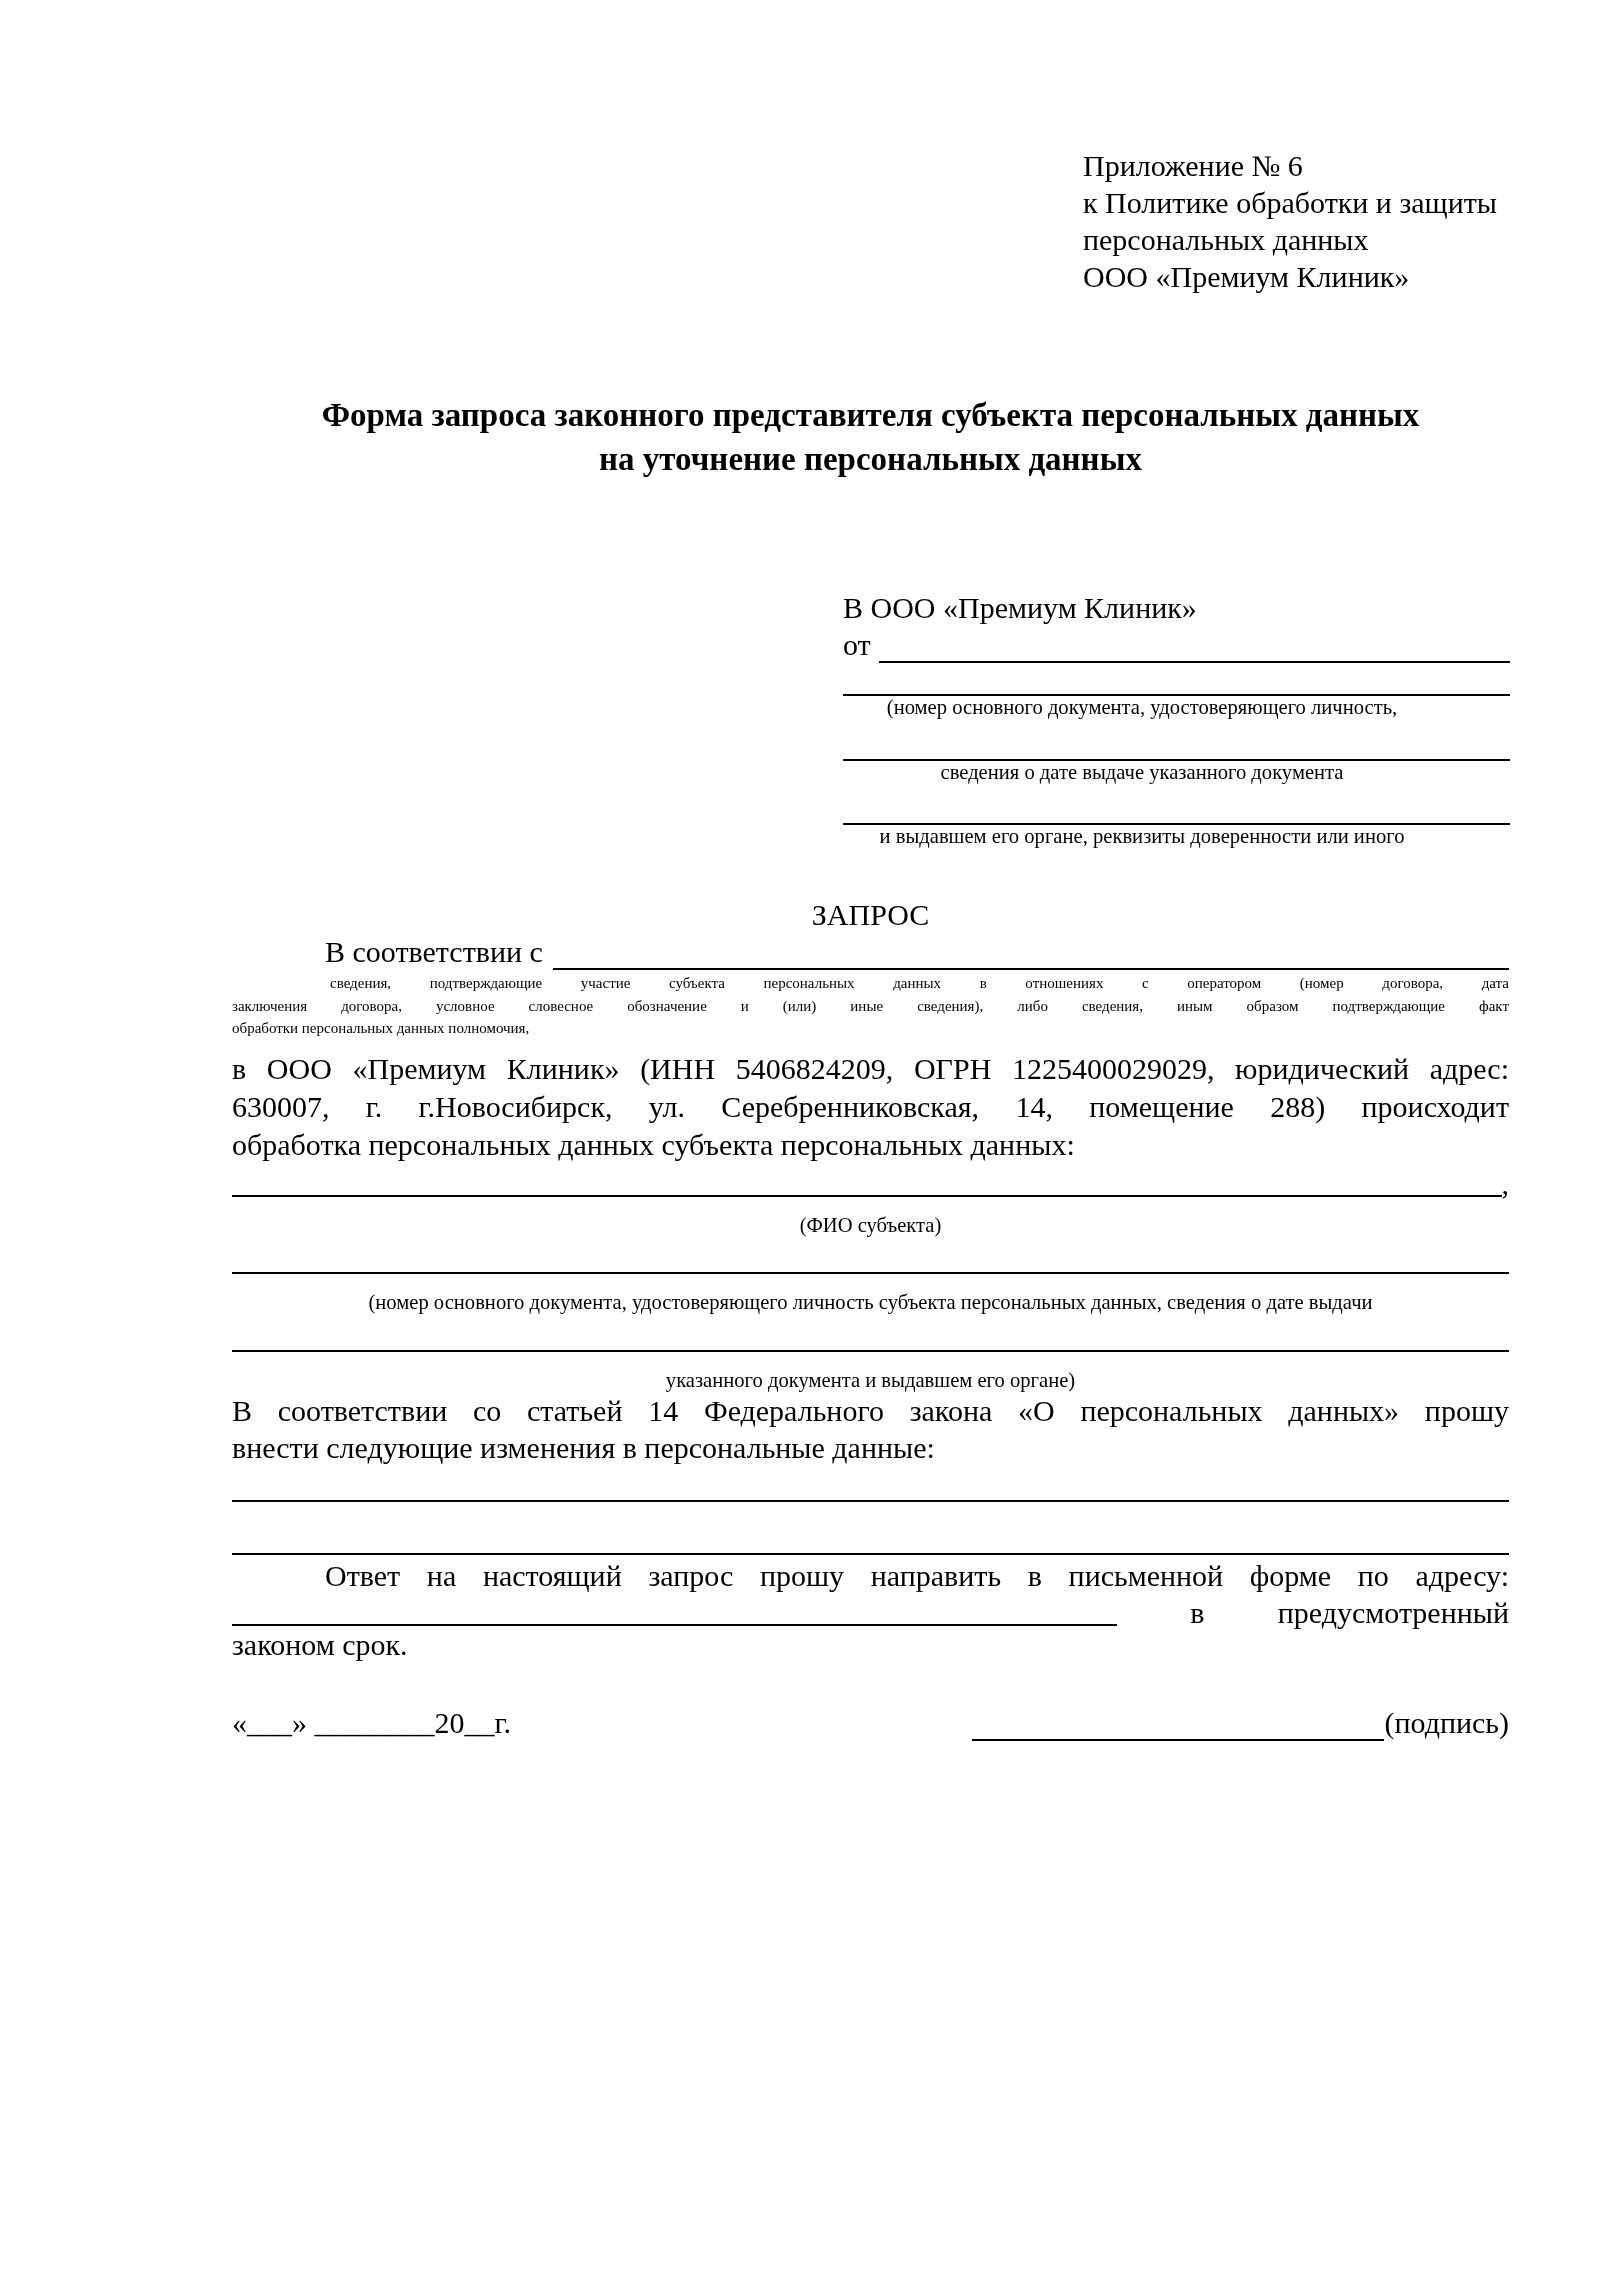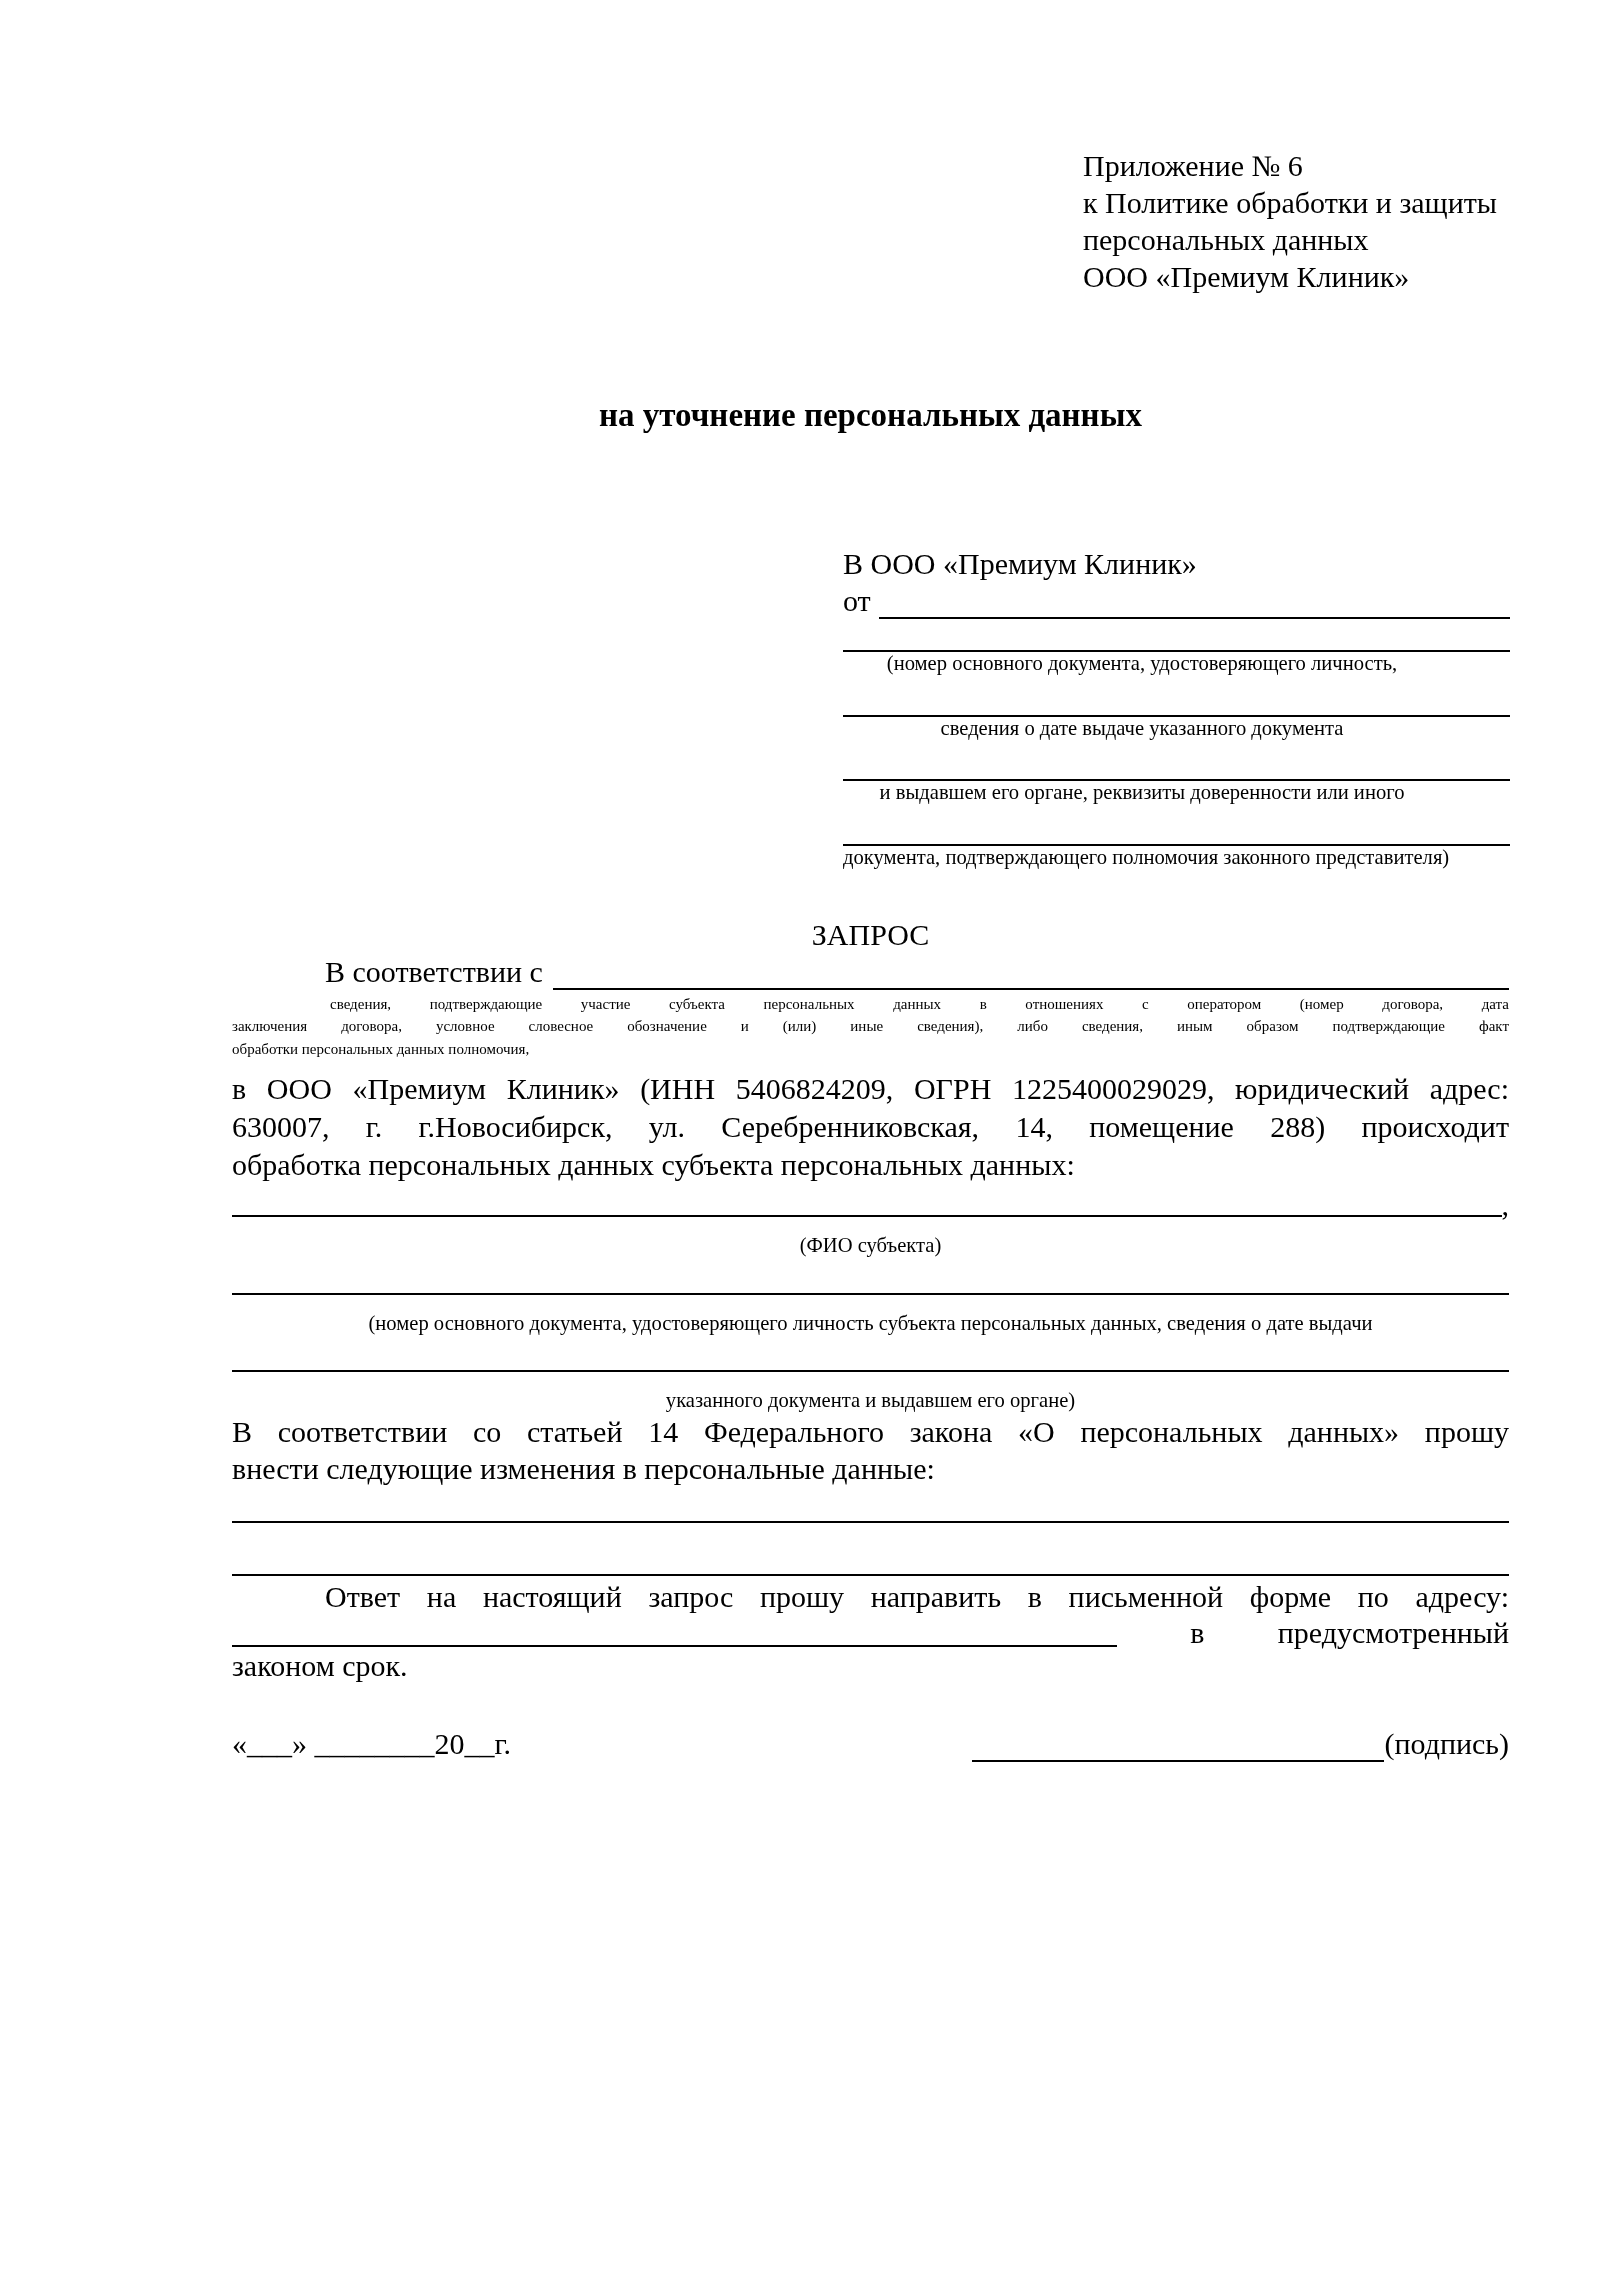--- a/index.html
+++ b/index.html
@@ -64,20 +64,21 @@
 <div class="page">
 
   <div class="appendix">
     <div>Приложение № 6</div>
     <div>к Политике обработки и защиты</div>
     <div>персональных данных</div>
     <div>ООО «Премиум Клиник»</div>
   </div>
 
   <div class="doc-title">
+    <div>Форма запроса законного представителя субъекта персональных данных</div>
     <div>на уточнение персональных данных</div>
   </div>
 
   <div class="addressee">
     <div>В ООО «Премиум Клиник»</div>
     <div class="row from-row">
       <span>от</span>
       <span class="fill"></span>
     </div>
 
@@ -85,24 +86,20 @@
       <div class="fline"></div>
       <div class="cap cap-addr">(номер основного документа, удостоверяющего личность,</div>
     </div>
     <div class="field">
       <div class="fline"></div>
       <div class="cap cap-addr">сведения о дате выдаче указанного документа</div>
     </div>
     <div class="field">
       <div class="fline"></div>
       <div class="cap cap-addr">и выдавшем его органе, реквизиты доверенности или иного</div>
-    </div>
-    <div class="field">
-      <div class="fline"></div>
-      <div class="cap cap-addr">документа, подтверждающего полномочия законного представителя)</div>
     </div>
   </div>
 
   <div class="zapros">ЗАПРОС</div>
 
   <div class="row intro-row">
     <span class="indent-label">В соответствии с</span>
     <span class="fill"></span>
   </div>
 

